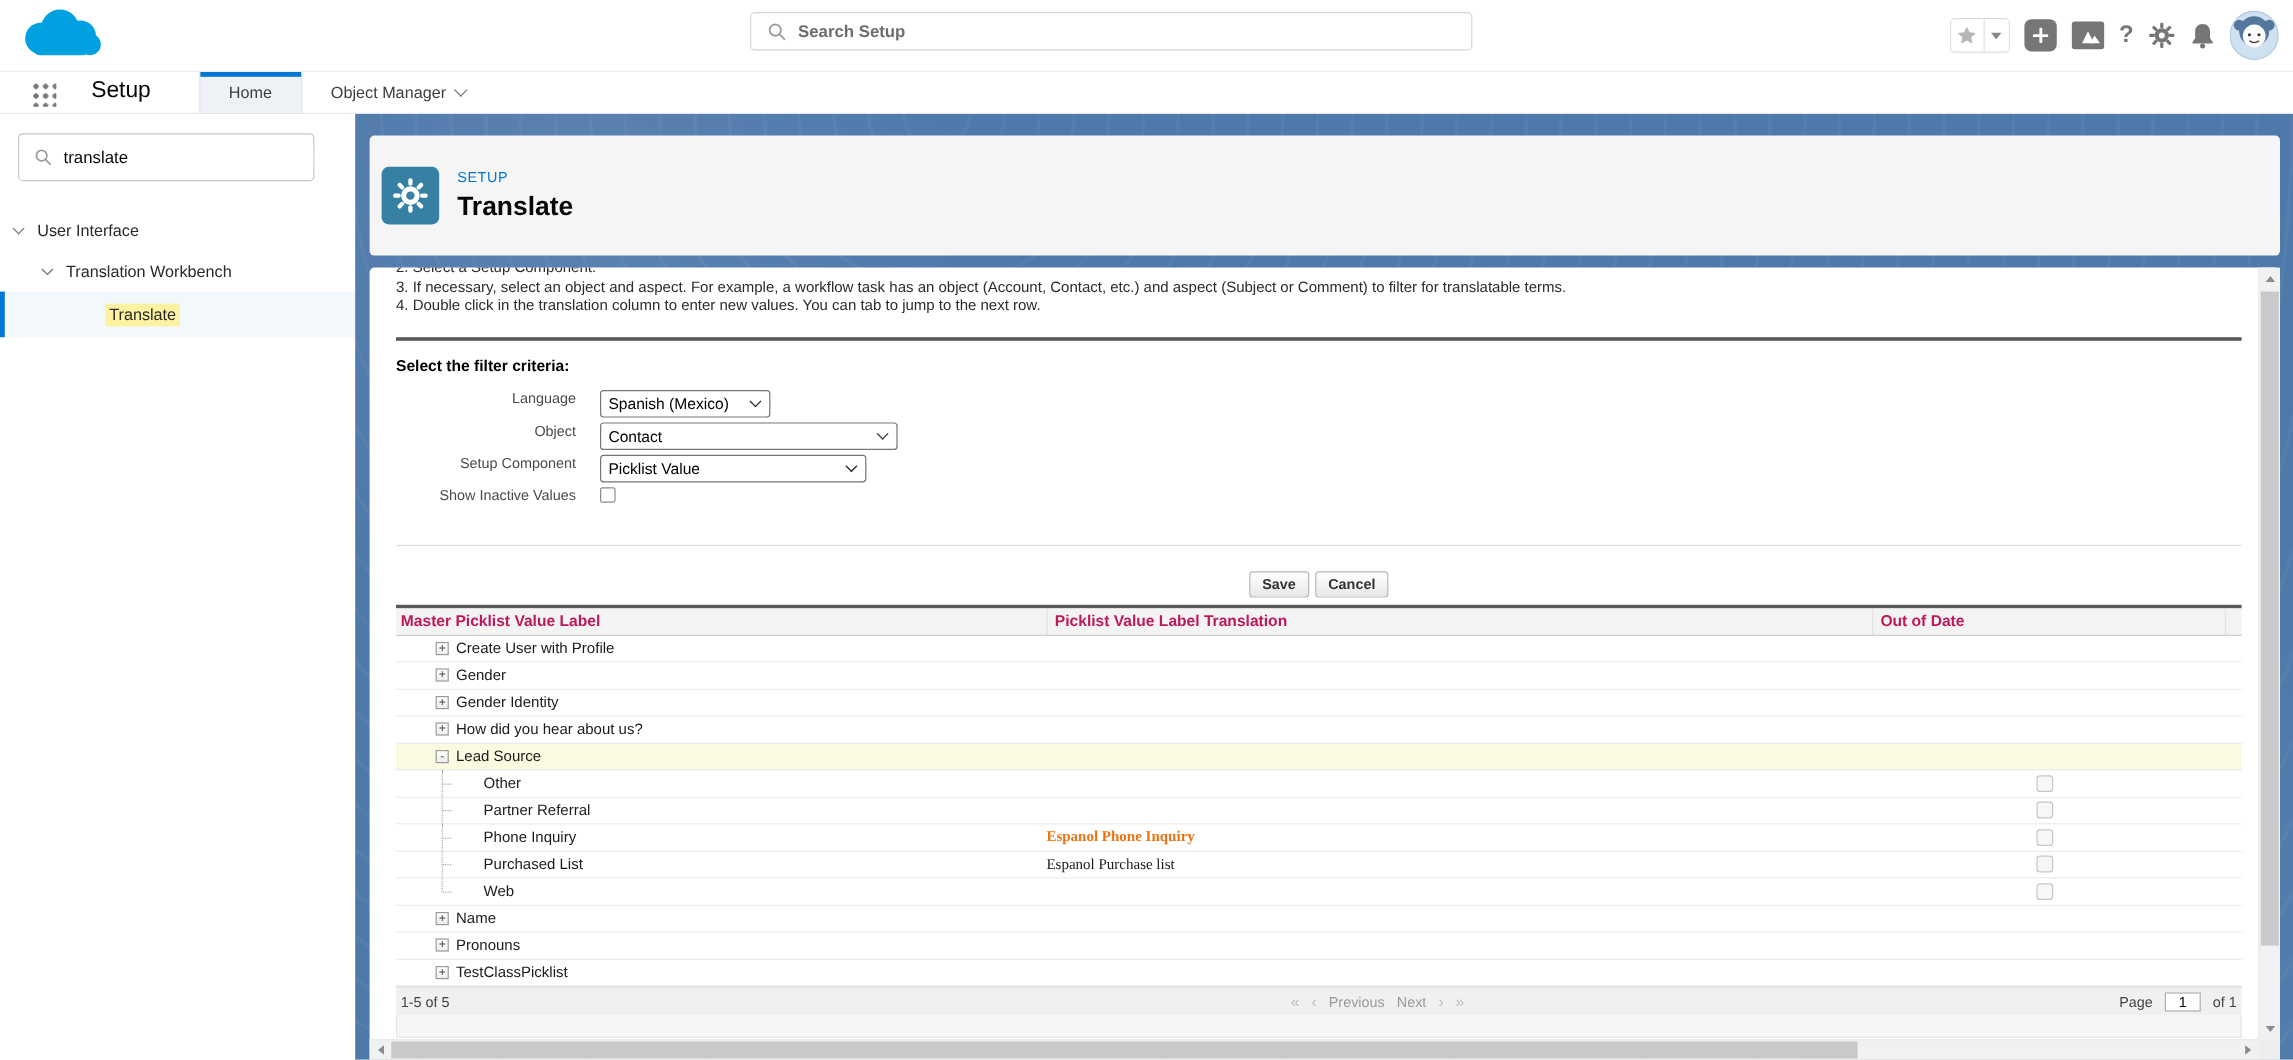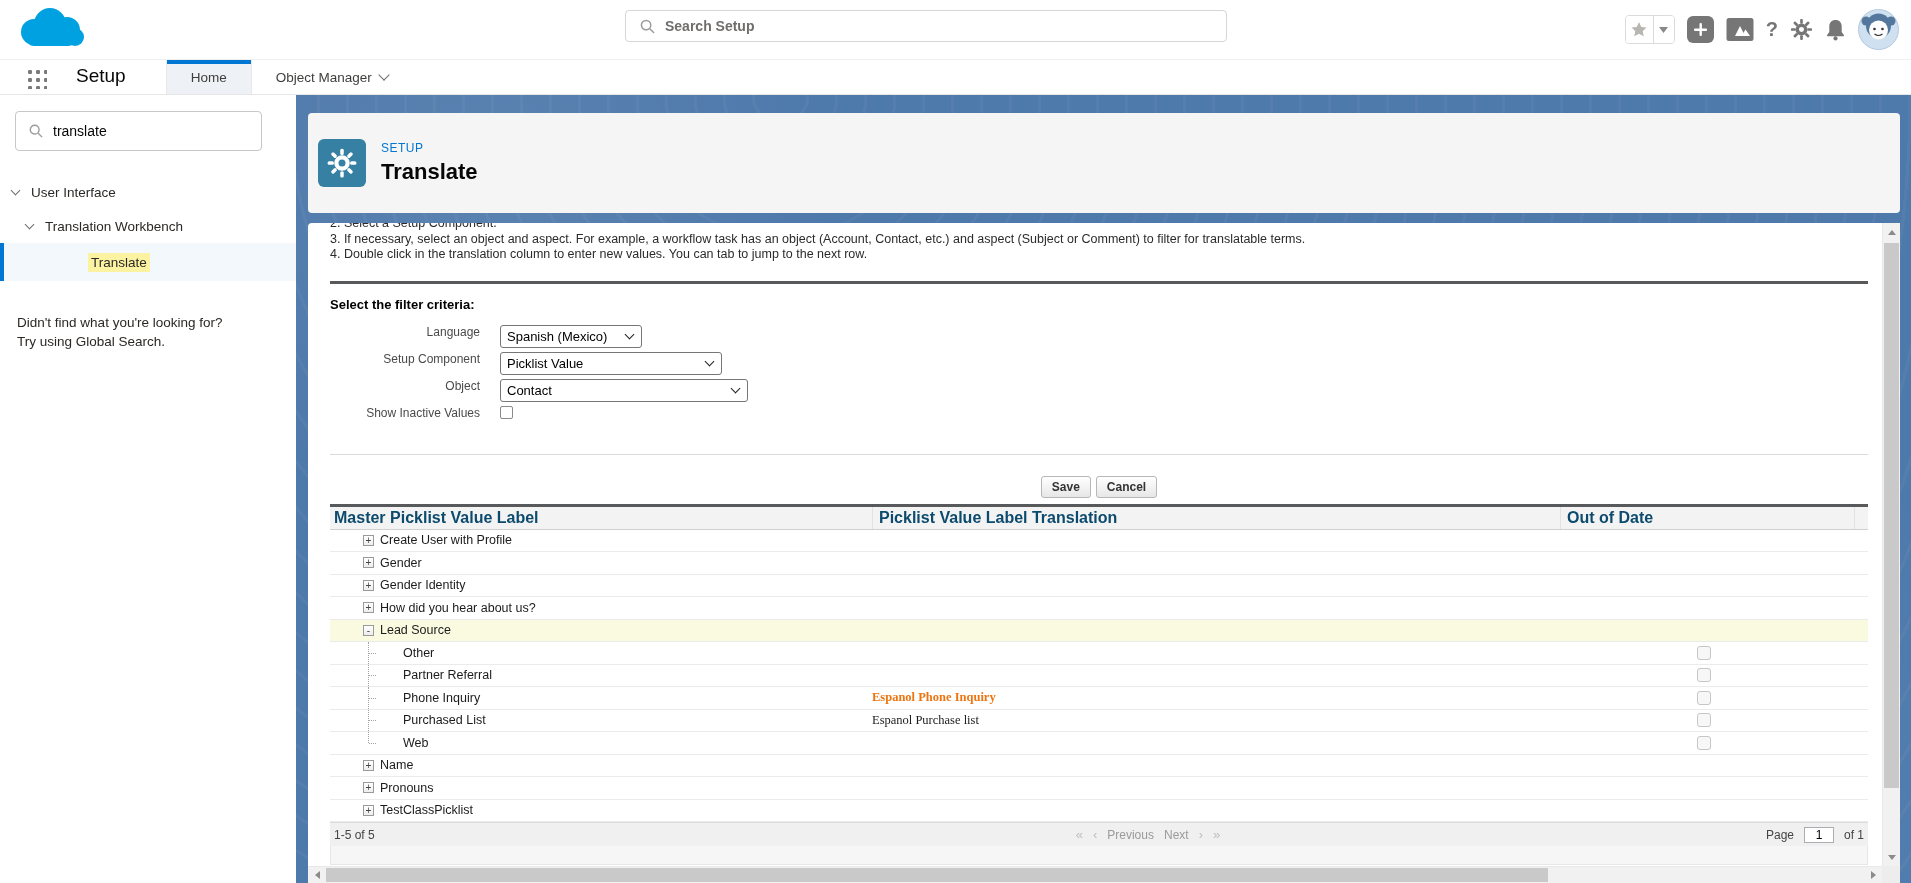--- a/index.html
+++ b/index.html
@@ -45,21 +45,21 @@
   .sidebar { position:absolute; left:0; top:95px; width:296px; height:788px; background:#fff; }
   .sb-search { position:absolute; left:15px; top:16px; width:247px; height:40px;
                border:1px solid #c9c7c5; border-radius:4px; display:flex; align-items:center; background:#fff; }
   .sb-search svg { margin-left:13px; }
   .sb-search input { border:0; outline:0; flex:1; margin-left:10px; font-size:14px; color:#080707;
                      font-family:"Liberation Sans", sans-serif; }
   .sb-tree { position:absolute; left:0; top:80px; width:100%; }
   .sb-node { display:flex; align-items:center; height:34px; font-size:13.5px; color:#2b2826; }
   .sb-node .chev { border-color:#706e6b; width:7px; height:7px; }
   .sb-node.lvl0 { padding-left:12px; } .sb-node.lvl0 .lbl { margin-left:12px; }
-  .sb-node.lvl1 { padding-left:26px; } .sb-node.lvl1 .lbl { margin-left:12px; }
+  .sb-node.lvl1 { padding-left:36px; } .sb-node.lvl1 .lbl { margin-left:12px; }
   .sb-node.selected { height:38px; background:#f2f8fc; border-left:4px solid #0176d3; padding-left:84px; }
   .hl-yellow { background:#fbf3a2; padding:2px 3px; }
   .sb-notfound { position:absolute; left:17px; top:218px; font-size:13.5px; color:#2b2826; line-height:19px; }
 
   
   .main { position:absolute; left:296px; top:95px; width:1615px; height:788px;
           background:
             radial-gradient(circle at 12% 10%, rgba(255,255,255,.07), transparent 22%),
             radial-gradient(circle at 85% 90%, rgba(255,255,255,.06), transparent 26%),
             repeating-radial-gradient(circle at 30% 0%, transparent 0 26px, rgba(255,255,255,.04) 26px 29px),
@@ -98,21 +98,21 @@
   .divider { margin-top:28px; border-top:1px solid #dadada; }
 
   .buttons-row { margin-top:21px; display:flex; justify-content:center; gap:5px; }
   .btn { height:22px; padding:0 10px; font-size:12px; font-weight:bold; color:#333;
          border:1px solid #b9b7b4; border-radius:3px; background:linear-gradient(#ffffff,#e7e7e8);
          font-family:"Liberation Sans", sans-serif; }
 
   
   .ttable { margin-top:6px; border-top:3px solid #58595b; }
   .thead { display:flex; height:23px; background:#f3f3f3; border-bottom:1px solid #d0d0d0;
-           align-items:center; font-size:16px; font-weight:bold; color:#0c4a6e; }
+           align-items:center; font-size:13px; font-weight:bold; color:#be185d; }
   .hc1 { width:542px; padding-left:4px; } .hc2 { width:688px; border-left:1px solid #e2e2e2; padding-left:6px; height:100%; display:flex; align-items:center; }
   .hc3 { flex:1; border-left:1px solid #e2e2e2; padding-left:6px; height:100%; display:flex; align-items:center; }
   .hc4 { width:14px; border-left:1px solid #e2e2e2; height:100%; }
   .trow { display:flex; align-items:stretch; height:22.5px; border-bottom:1px solid #ebebeb; font-size:12.5px; color:#1b1b1b; }
   .trow.hl { background:#fafae1; }
   .c1 { width:542px; display:flex; align-items:center; }
   .c2 { width:688px; display:flex; align-items:center; padding-left:0;font-family:Liberation Serif, serif; }
   .c3 { flex:1; display:flex; align-items:center; }
   .toggle { width:11px; height:11px; margin-left:33px; border:1px solid #9a9a9a; background:linear-gradient(#fff,#ededed);
             font-size:10px; line-height:9px; text-align:center; color:#444; }
@@ -264,24 +264,20 @@
       <span class="lbl">User Interface</span>
     </div>
     <div class="sb-node lvl1">
       <span class="chev"></span>
       <span class="lbl">Translation Workbench</span>
     </div>
     <div class="sb-node selected">
       <span class="hl-yellow">Translate</span>
     </div>
   </div>
-  <div class="sb-notfound">
-    <div>Didn't find what you're looking for?</div>
-    <div>Try using Global Search.</div>
-  </div>
 </div>
 
 <div class="main">
 
   <div class="header-card">
     <div class="gear-tile">
       <svg width="30" height="30" viewBox="0 0 24 24">
         <g fill="#fff">
           <circle cx="12" cy="12" r="6.2"></circle>
           <rect x="10.6" y="0.5" width="2.8" height="5" rx="1.2"></rect>
@@ -317,33 +313,33 @@
           <div class="form-row">
             <div class="f-label">Language</div>
             <div class="f-ctrl">
               <div class="sel w1">
                 <span>Spanish (Mexico)</span>
                 <span class="sel-chev"></span>
               </div>
             </div>
           </div>
           <div class="form-row">
-            <div class="f-label">Setup Component</div>
+            <div class="f-label">Object</div>
             <div class="f-ctrl">
-              <div class="sel w2">
-                <span>Picklist Value</span>
+              <div class="sel w3">
+                <span>Contact</span>
                 <span class="sel-chev"></span>
               </div>
             </div>
           </div>
           <div class="form-row">
-            <div class="f-label">Object</div>
+            <div class="f-label">Setup Component</div>
             <div class="f-ctrl">
-              <div class="sel w3">
-                <span>Contact</span>
+              <div class="sel w2">
+                <span>Picklist Value</span>
                 <span class="sel-chev"></span>
               </div>
             </div>
           </div>
           <div class="form-row cb">
             <div class="f-label">Show Inactive Values</div>
             <div class="f-ctrl">
                 <span class="cbx"></span>
               </div>
           </div>

